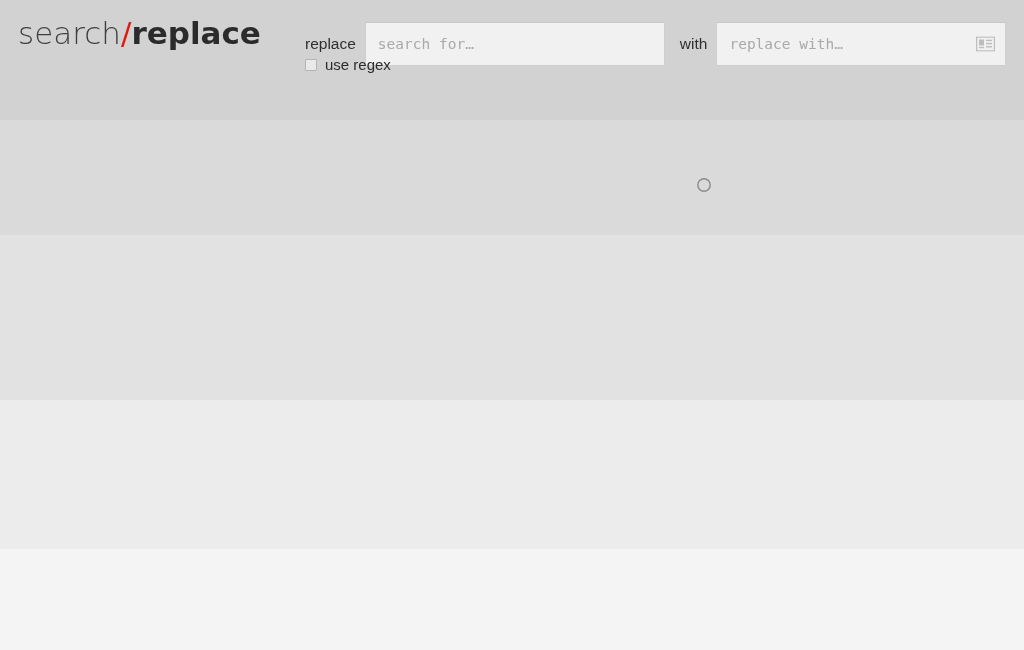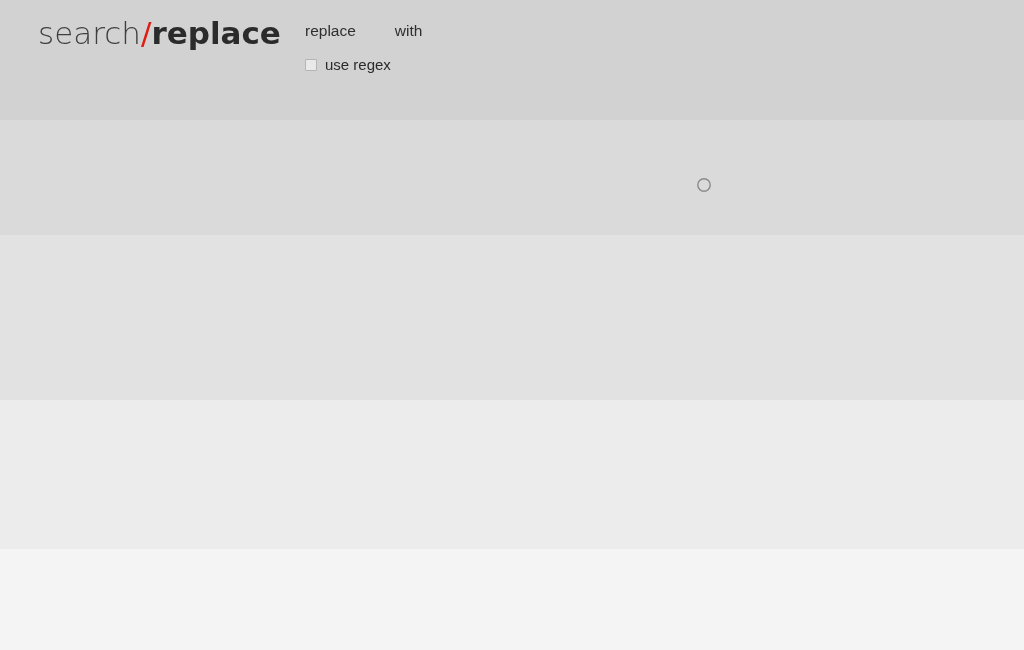--- a/index.html
+++ b/index.html
@@ -45,21 +45,20 @@
     padding: 0;
   }
   .brand {
     position: absolute;
     left: 18px;
     top: 18px;
     font-family: "DejaVu Sans", sans-serif;
     font-size: 31px;
     line-height: 1;
     white-space: nowrap;
-    margin-left: 20px;
   }
   .brand .b-search {
     font-weight: 300;
     color: #3f3f3f;
   }
   .brand .b-slash {
     color: #e01b12;
     font-weight: 400;
   }
   .brand .b-replace {
@@ -284,21 +283,35 @@
 <div class="page">
 
   <div class="section" id="sec-header">
 
     <div class="brand">
       <span class="b-search">search</span><span class="b-slash">/</span><span class="b-replace">replace</span>
     </div>
 
     <div class="header-fields">
       <span class="field-label-inline">replace</span>
-      <span class="field-label-inline" style="margin-left:30px;text-align:center;">with</span>
+      <input class="text-input" id="input-search-for" type="text" placeholder="search for…" style="">
+      <span class="field-label-inline" style="margin-left:15px;text-align:center;">with</span>
+      <span class="with-wrap">
+        <input class="text-input" id="input-replace-with" type="text" placeholder="replace with…" style="">
+        <span class="addrbook-icon">
+          <svg width="19" height="15" viewBox="0 0 19 15" xmlns="http://www.w3.org/2000/svg">
+            <rect x="0.5" y="0.5" width="18" height="14" fill="none" stroke="#bdbdbd" stroke-width="1.4"></rect>
+            <rect x="3" y="3" width="5" height="6" fill="#bdbdbd"></rect>
+            <rect x="10" y="3.2" width="6" height="1.4" fill="#bdbdbd"></rect>
+            <rect x="10" y="6.4" width="6" height="1.4" fill="#bdbdbd"></rect>
+            <rect x="10" y="9.6" width="6" height="1.4" fill="#bdbdbd"></rect>
+            <rect x="3" y="10.3" width="5" height="1.4" fill="#bdbdbd"></rect>
+          </svg>
+        </span>
+      </span>
     </div>
 
     <div class="regex-row">
       <input class="cb" type="checkbox" style="">
       <span class="regex-label">use regex</span>
     </div>
   </div>
 
   <div class="section" id="sec-database">
     <div class="sec-title">database</div>

